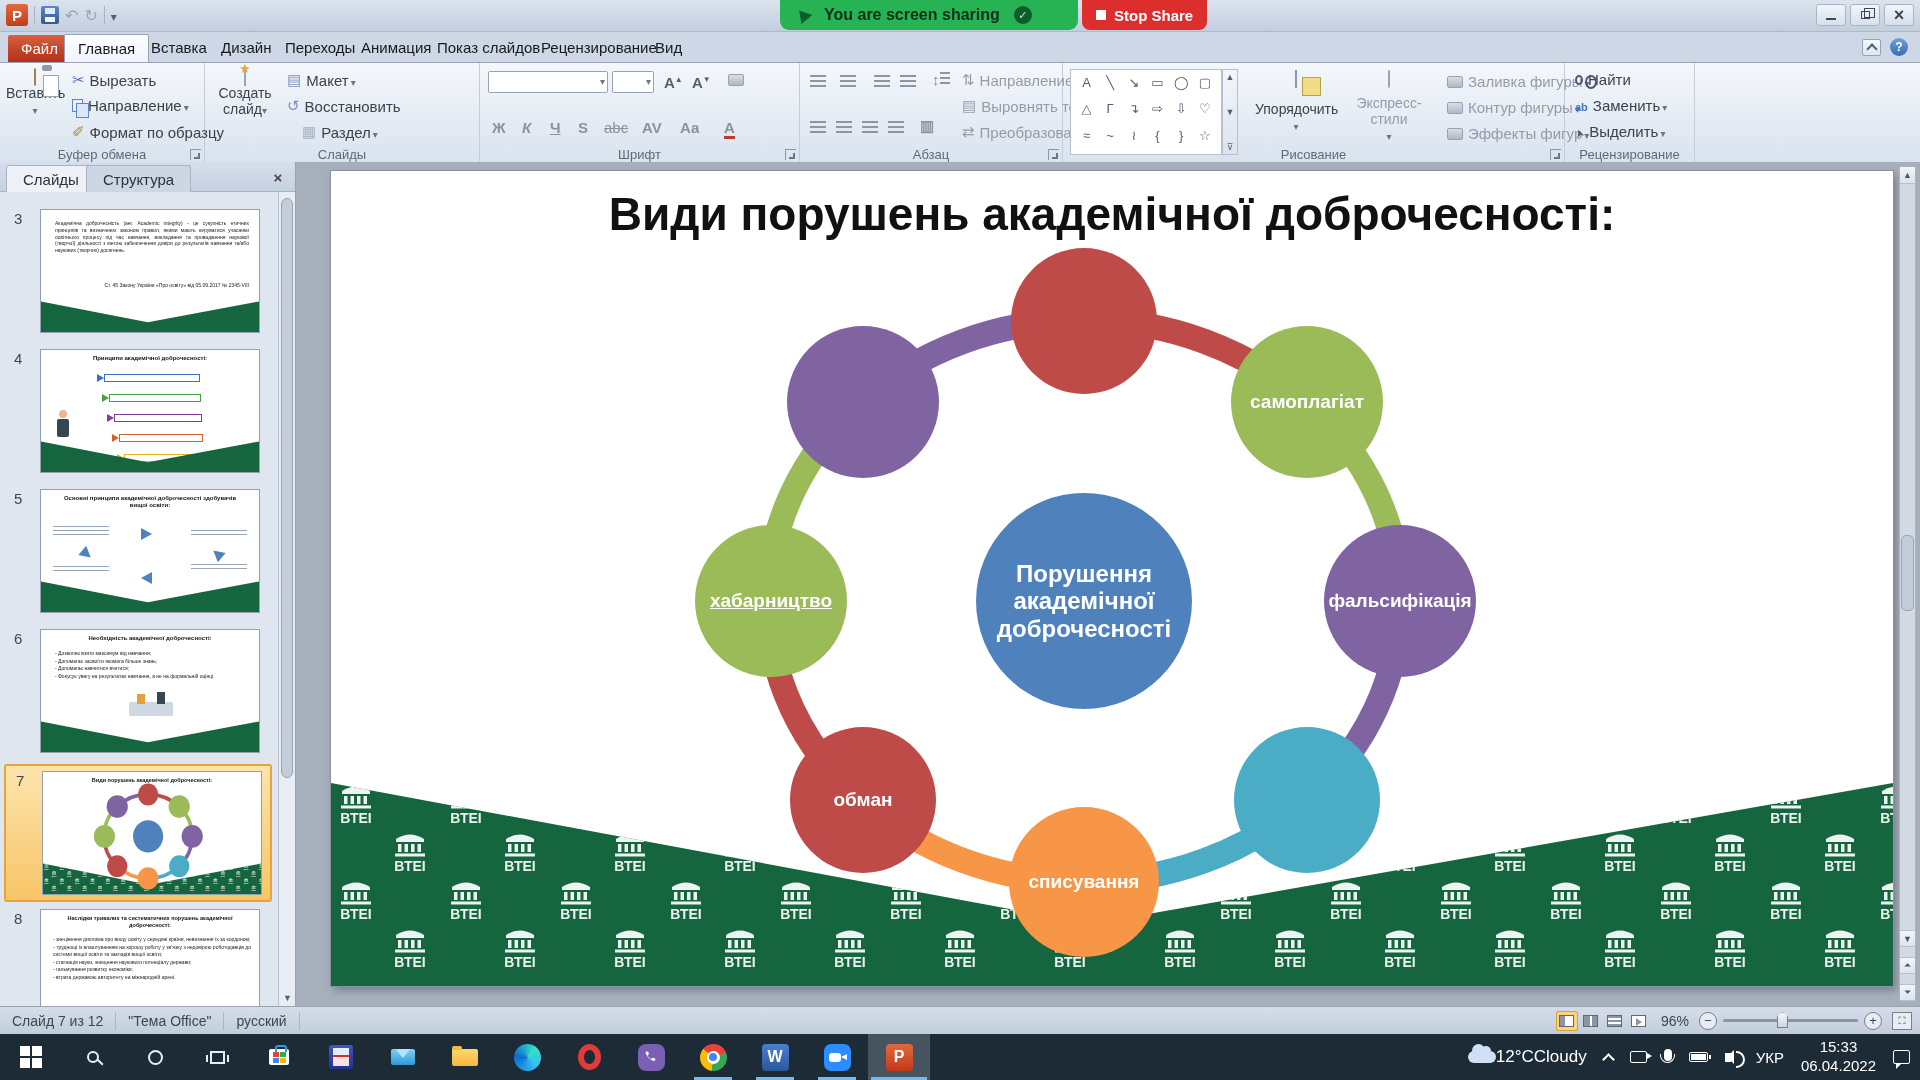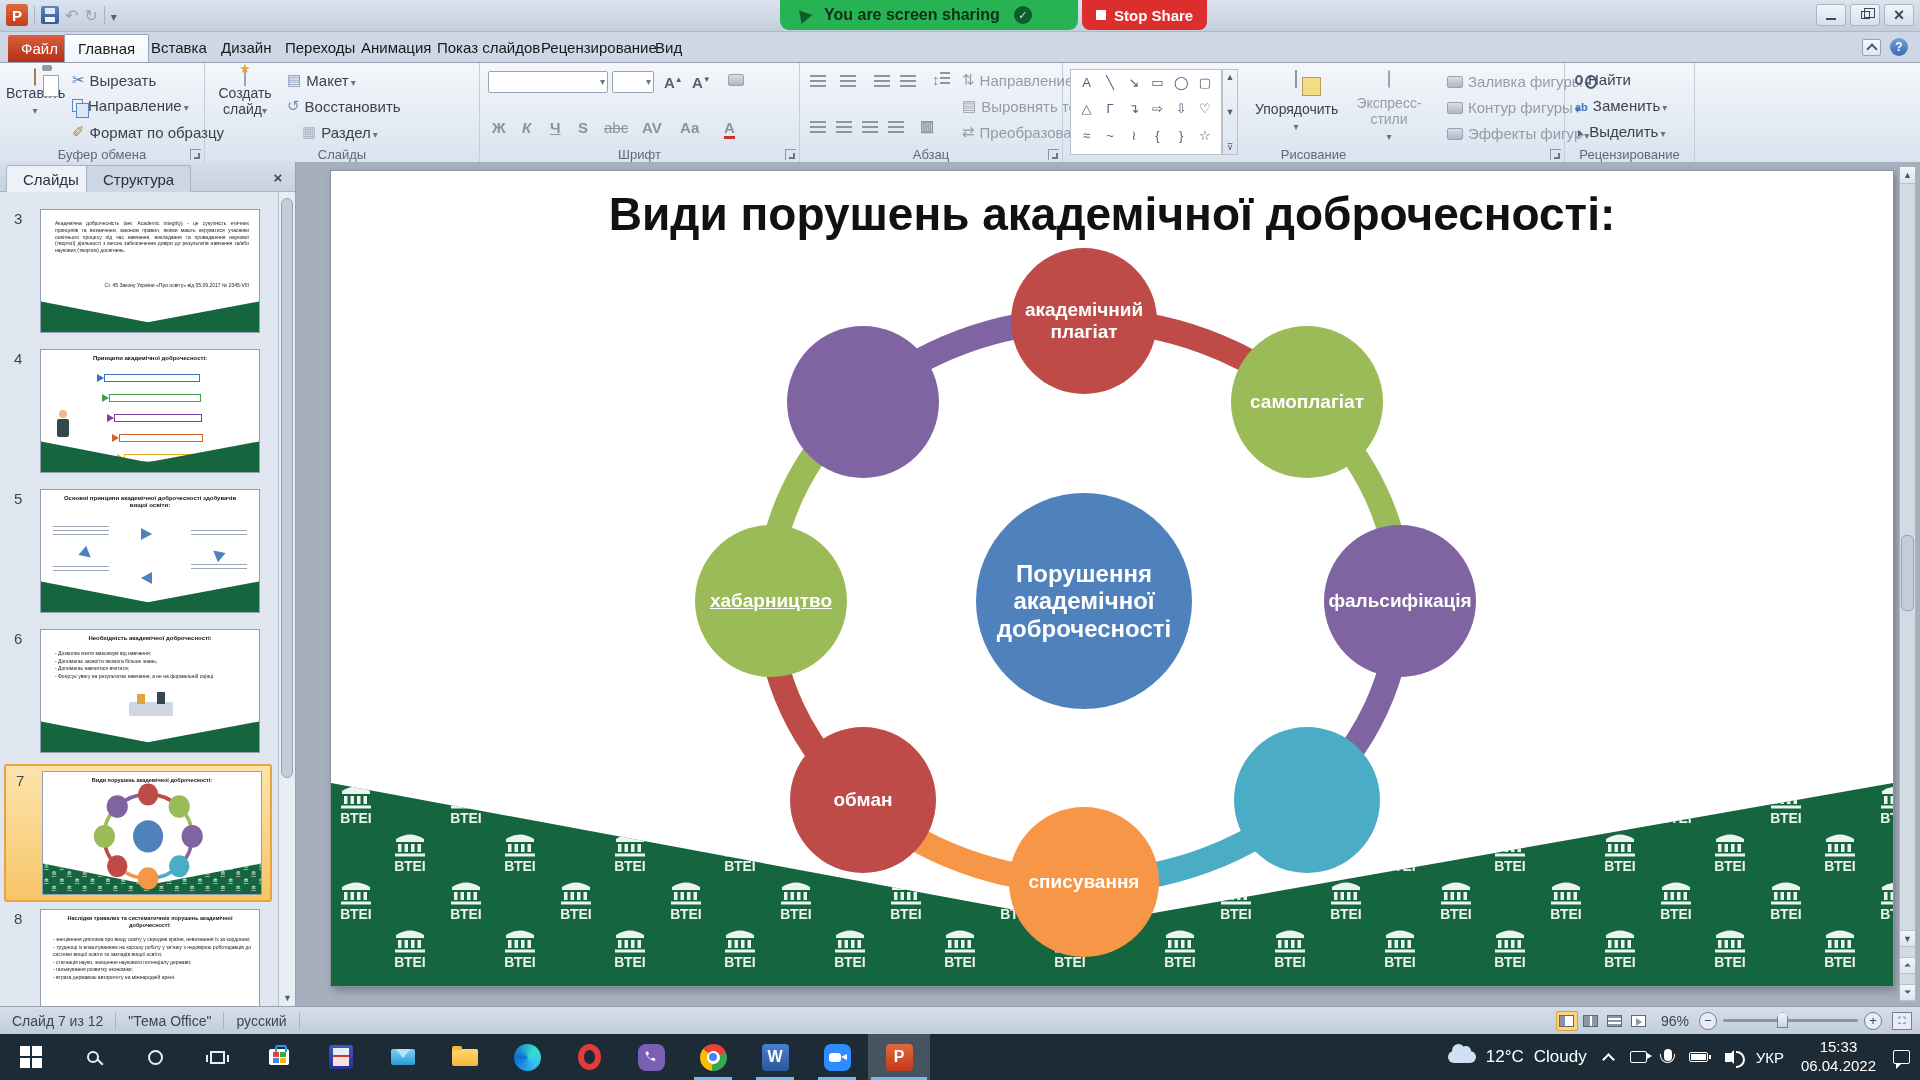--- a/index.html
+++ b/index.html
@@ -1583,21 +1583,20 @@
         <circle cx="1069" cy="430" r="76" fill="#8064A2"></circle>
         <circle cx="976" cy="629" r="73" fill="#4BACC6"></circle>
         <circle cx="753" cy="711" r="75" fill="#F79646"></circle>
         <circle cx="532" cy="629" r="73" fill="#BE4B48"></circle>
         <circle cx="440" cy="430" r="76" fill="#9BBB59"></circle>
         <circle cx="532" cy="231" r="76" fill="#8064A2"></circle>
         <circle cx="753" cy="430" r="108" fill="#4F81BD"></circle>
       </g>
     </svg>
 
-    <div class="node-label" style="left:680px;top:77px;width:146px;height:146px;">академічний плагіат</div>
     <div class="node-label" style="left:900px;top:155px;width:152px;height:152px;">самоплагіат</div>
     <div class="node-label" style="left:993px;top:354px;width:152px;height:152px;">фальсифікація</div>
     <div class="node-label" style="left:678px;top:636px;width:150px;height:150px;text-align:right;">списування</div>
     <div class="node-label" style="left:459px;top:556px;width:146px;height:146px;">обман</div>
     <div class="node-label" style="left:364px;top:354px;width:152px;height:152px;text-decoration:underline;">хабарництво</div>
     <div class="node-label center-label" style="left:645px;top:322px;width:216px;height:216px;">Порушення
 академічної
 доброчесності</div>
   </div>
 
@@ -1694,21 +1693,21 @@
       <span class="sqapp word"></span>
     </span>
   <span class="slot running">
       <span class="sqapp zoomapp"></span>
     </span>
   <span class="slot running active">
       <span class="sqapp ppt"></span>
     </span>
 
   <span class="tray">
-    <span style="display:flex;align-items:center;gap:10px;justify-content:flex-end;">
+    <span style="display:flex;align-items:center;gap:0;justify-content:flex-end;">
       <span class="cloud"></span>
       <span class="wtext">12°C</span>
       <span class="wtext">Cloudy</span>
     </span>
     <span class="chev"></span>
     <span class="cam"></span>
     <span class="mic"></span>
     <span class="bat"></span>
     <span class="spk"></span>
     <span class="lang">УКР</span>

